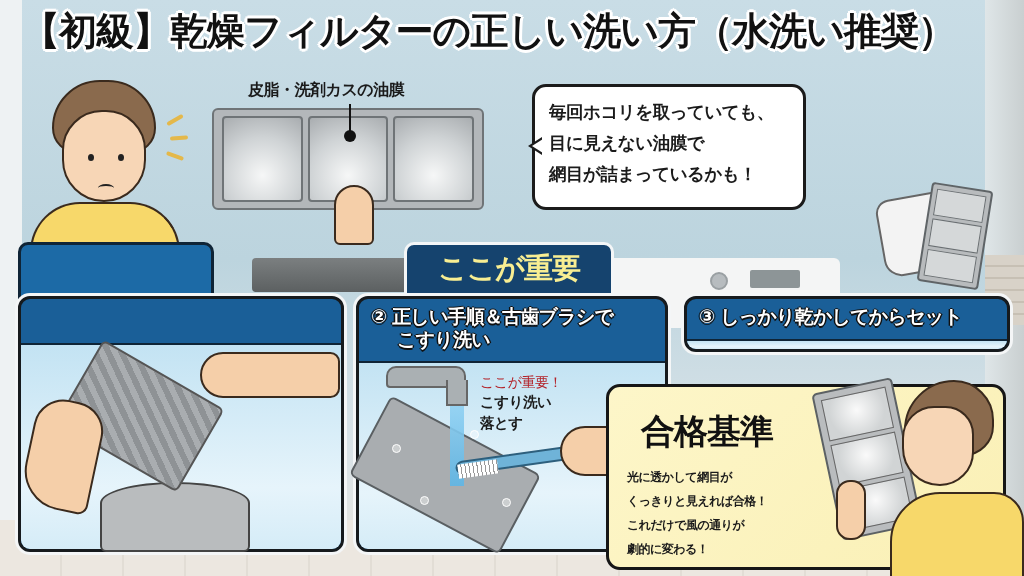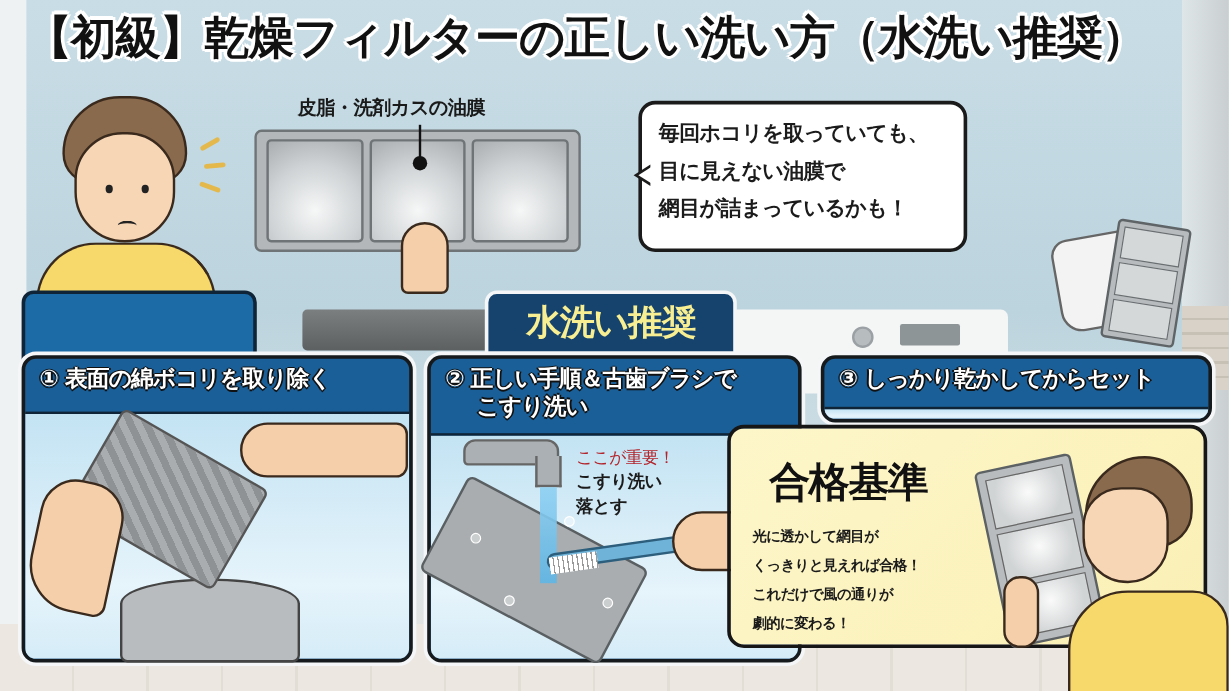--- a/index.html
+++ b/index.html
@@ -91,21 +91,21 @@
   .filter2 { left: 360px; top: 430px; width: 170px; height: 90px; background: #a9adb0; border: 2px solid #5a5f62; border-radius: 6px; transform: rotate(28deg); }
   .brush { left: 455px; top: 452px; width: 140px; height: 14px; background: #6fb3d8; border: 2px solid #2d5f7d; border-radius: 8px; transform: rotate(-8deg); }
   .bristles { left: 458px; top: 462px; width: 40px; height: 14px; background: repeating-linear-gradient(90deg, #fff 0 3px, #999 3px 4px); transform: rotate(-8deg); }
   .hand2 { left: 560px; top: 426px; width: 90px; height: 50px; background: #f5cfa9; border: 2px solid #3a2a1d; border-radius: 26px; }
   .bubble-dot { width: 9px; height: 9px; border: 1.5px solid #fff; border-radius: 50%; background: rgba(255,255,255,0.4); }
   .important { left: 480px; top: 372px; }
   .important .red { font-size: 14px; font-weight: normal; color: #b3232a; line-height: 20px; letter-spacing: -0.5px; }
   .important .dark { font-size: 14.5px; font-weight: bold; color: #1b1b1b; line-height: 21px; letter-spacing: -0.5px; }
 
   
-  .criteria { left: 606px; top: 354px; width: 400px; height: 186px; background: linear-gradient(135deg, #fdf6c9 0%, #faf0b5 100%); border: 3px solid #161616; border-radius: 14px; }
+  .criteria { left: 606px; top: 384px; width: 400px; height: 186px; background: linear-gradient(135deg, #fdf6c9 0%, #faf0b5 100%); border: 3px solid #161616; border-radius: 14px; }
   .criteria h2 { position: absolute; left: 32px; top: 22px; font-size: 34px; font-weight: bold; color: #111; letter-spacing: -1px; }
   .criteria p { position: absolute; left: 18px; top: 78px; font-size: 12px; font-weight: bold; color: #1b1b1b; line-height: 24px; letter-spacing: -0.5px; white-space: nowrap; }
   .filter3 { left: 826px; top: 384px; width: 82px; height: 150px; background: #b9bcbe; border: 2px solid #5c6164; border-radius: 5px; transform: rotate(-12deg); padding: 6px; display: flex; flex-direction: column; gap: 4px; }
   .filter3 .cell { flex: 1; background: radial-gradient(circle at 50% 40%, #fafafa 0%, #d1d4d5 70%); border: 1.5px solid #666; }
   .person2 { left: 880px; top: 380px; width: 144px; height: 196px; }
   .p2-hair { position: absolute; left: 24px; top: 0; width: 90px; height: 76px; background: #8a6a4d; border: 2px solid #3a2a1d; border-radius: 50px 40px 30px 20px; }
   .p2-face { position: absolute; left: 22px; top: 26px; width: 72px; height: 80px; background: #f7d6b6; border: 2px solid #3a2a1d; border-radius: 34px 30px 36px 40px; }
   .p2-shirt { position: absolute; left: 10px; top: 112px; width: 134px; height: 90px; background: #f7d86a; border: 2px solid #3a2a1d; border-radius: 50px 30px 0 0; }
   .hand3 { left: 836px; top: 480px; width: 30px; height: 60px; background: #f5cfa9; border: 2px solid #3a2a1d; border-radius: 14px; }
 </style>
@@ -157,28 +157,24 @@
 
 <div class="abs towel"></div>
 <div class="abs small-filter">
   <div class="cell"></div>
     <div class="cell"></div>
     <div class="cell"></div>
 </div>
 
 <div class="abs blue-tab-left"></div>
 <div class="abs steps-tab">
-  <span>水洗い推奨</span>
+  <span>ここが重要</span>
 </div>
 
 <div class="abs panel p1">
-  <div class="head">
-    <span>①</span>
-    <span>表面の綿ボコリを取り除く</span>
-  </div>
   <div class="body"></div>
 </div>
 <div class="abs bin-inner"></div>
 <div class="abs bin"></div>
 <div class="abs filter1"></div>
 <div class="abs hand1"></div>
 <div class="abs hand1b"></div>
 
 <div class="abs panel p2">
   <div class="head">

